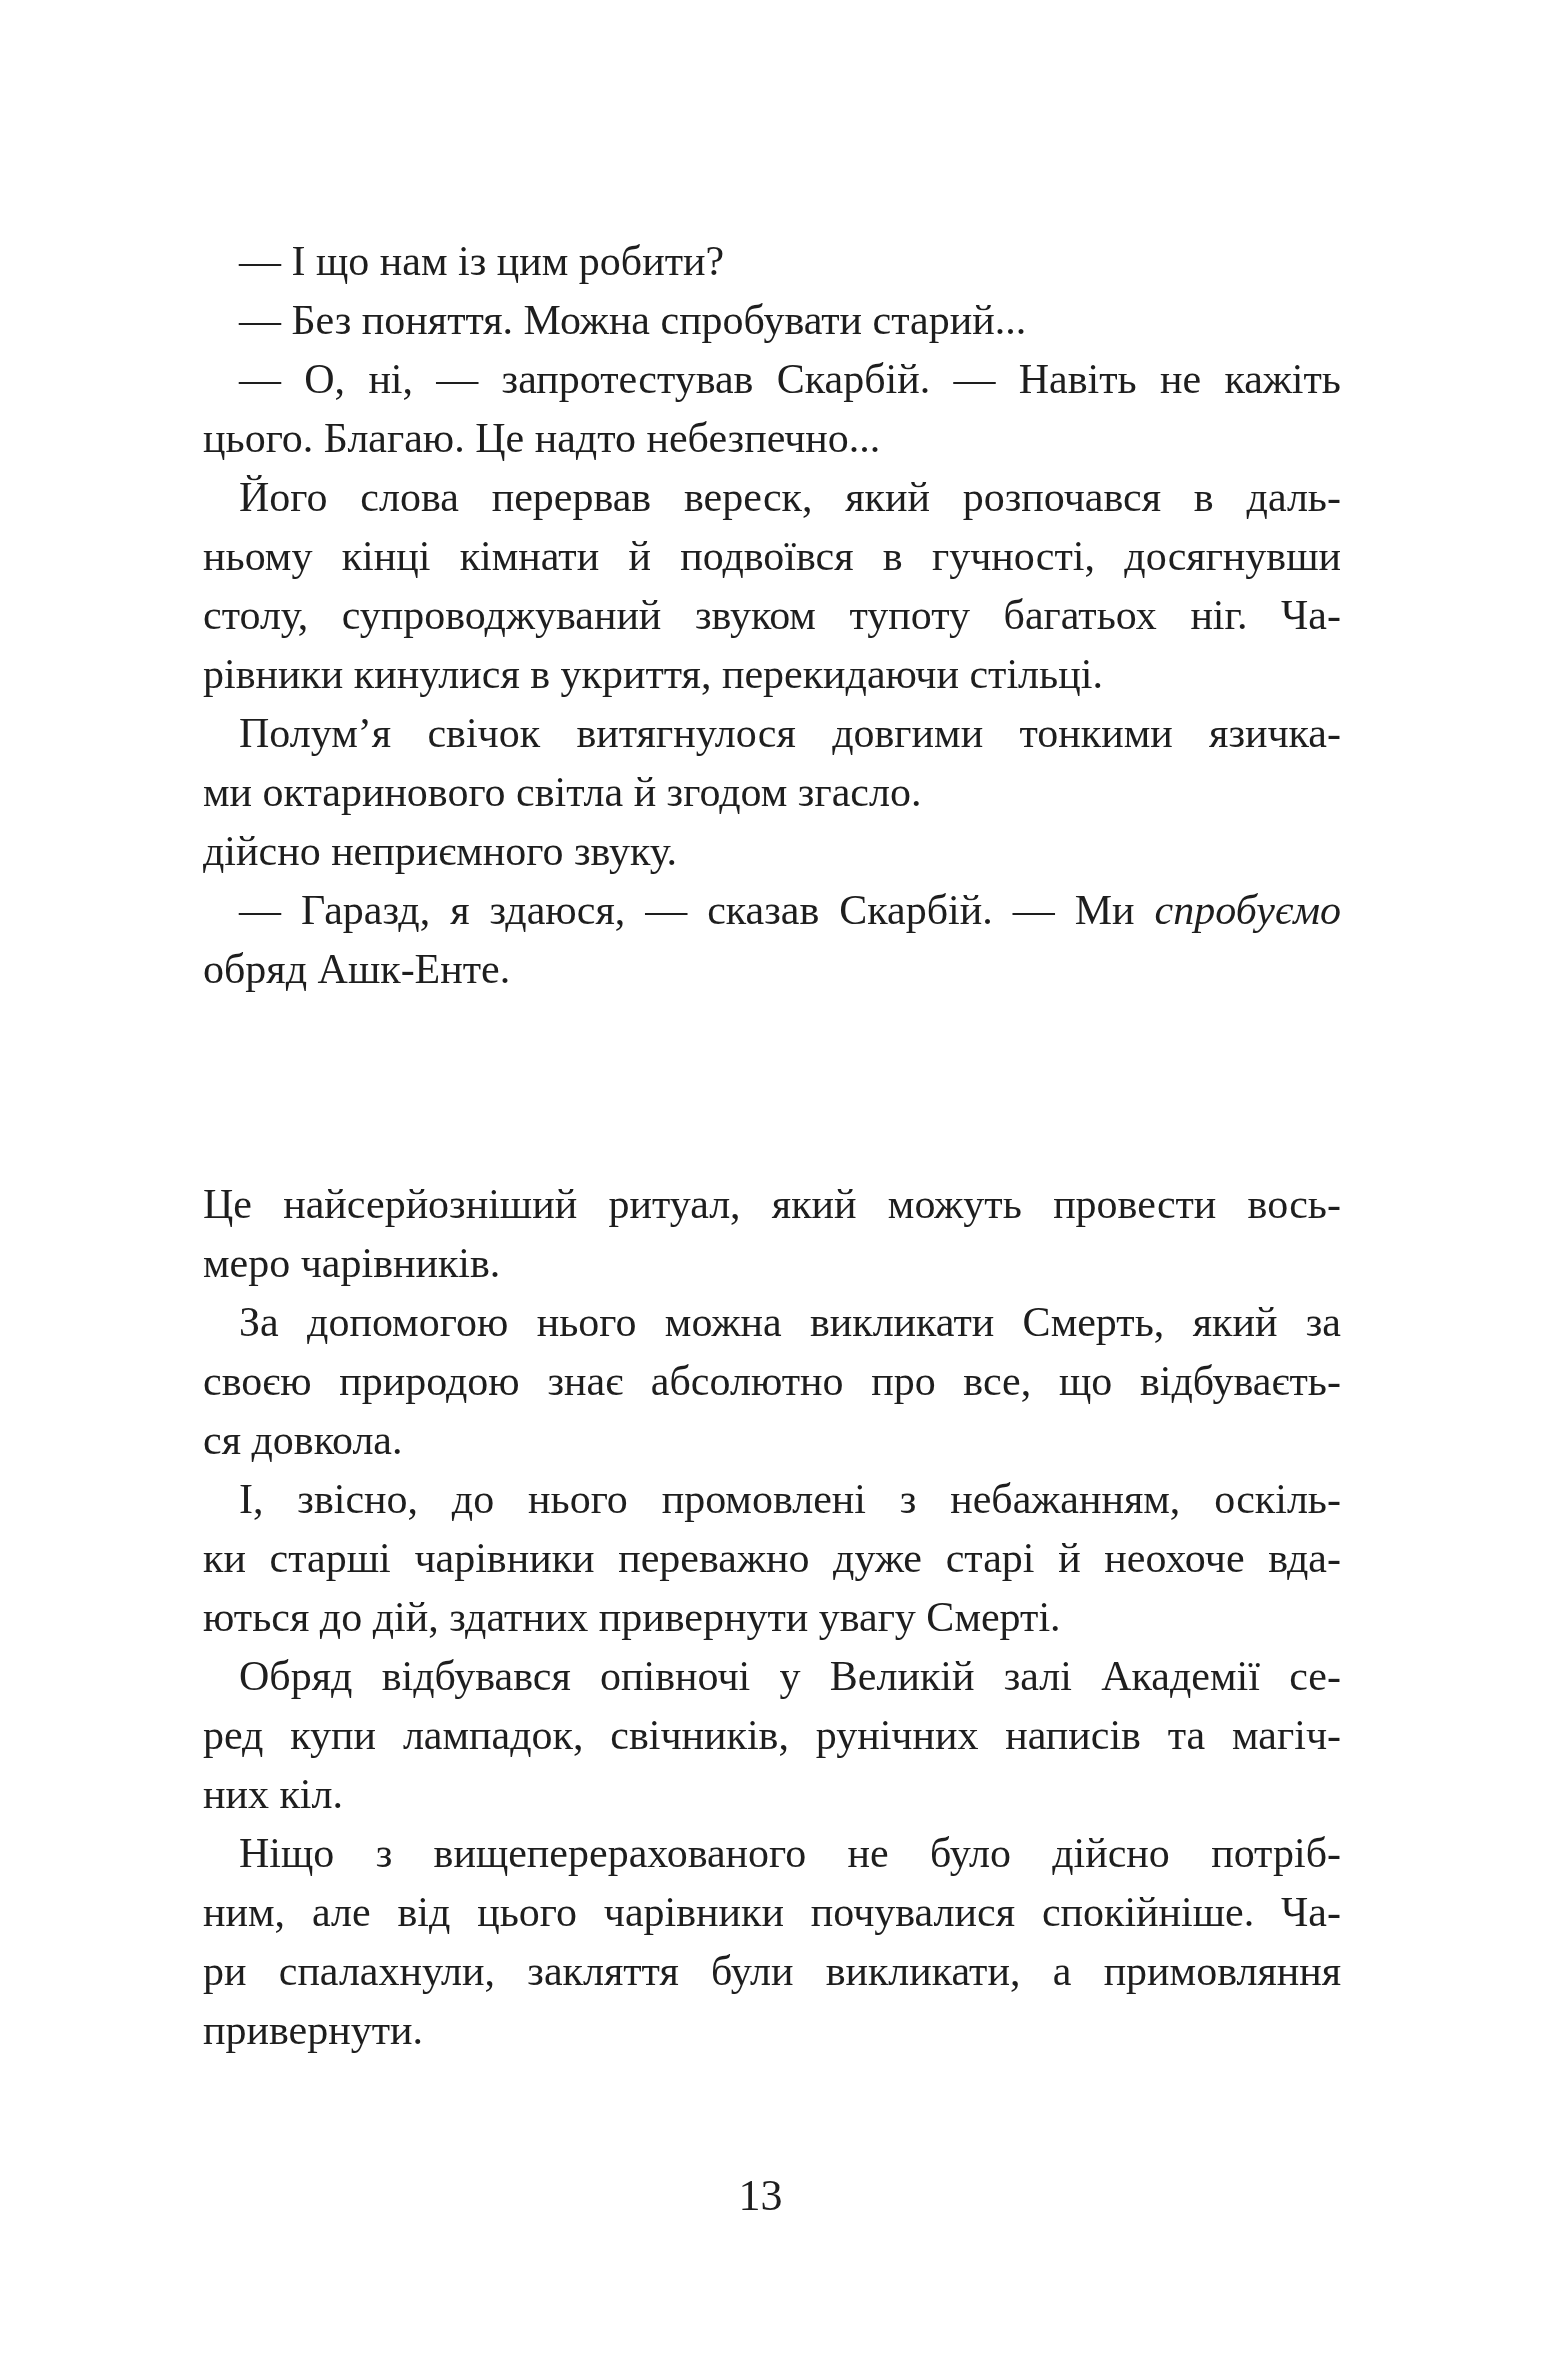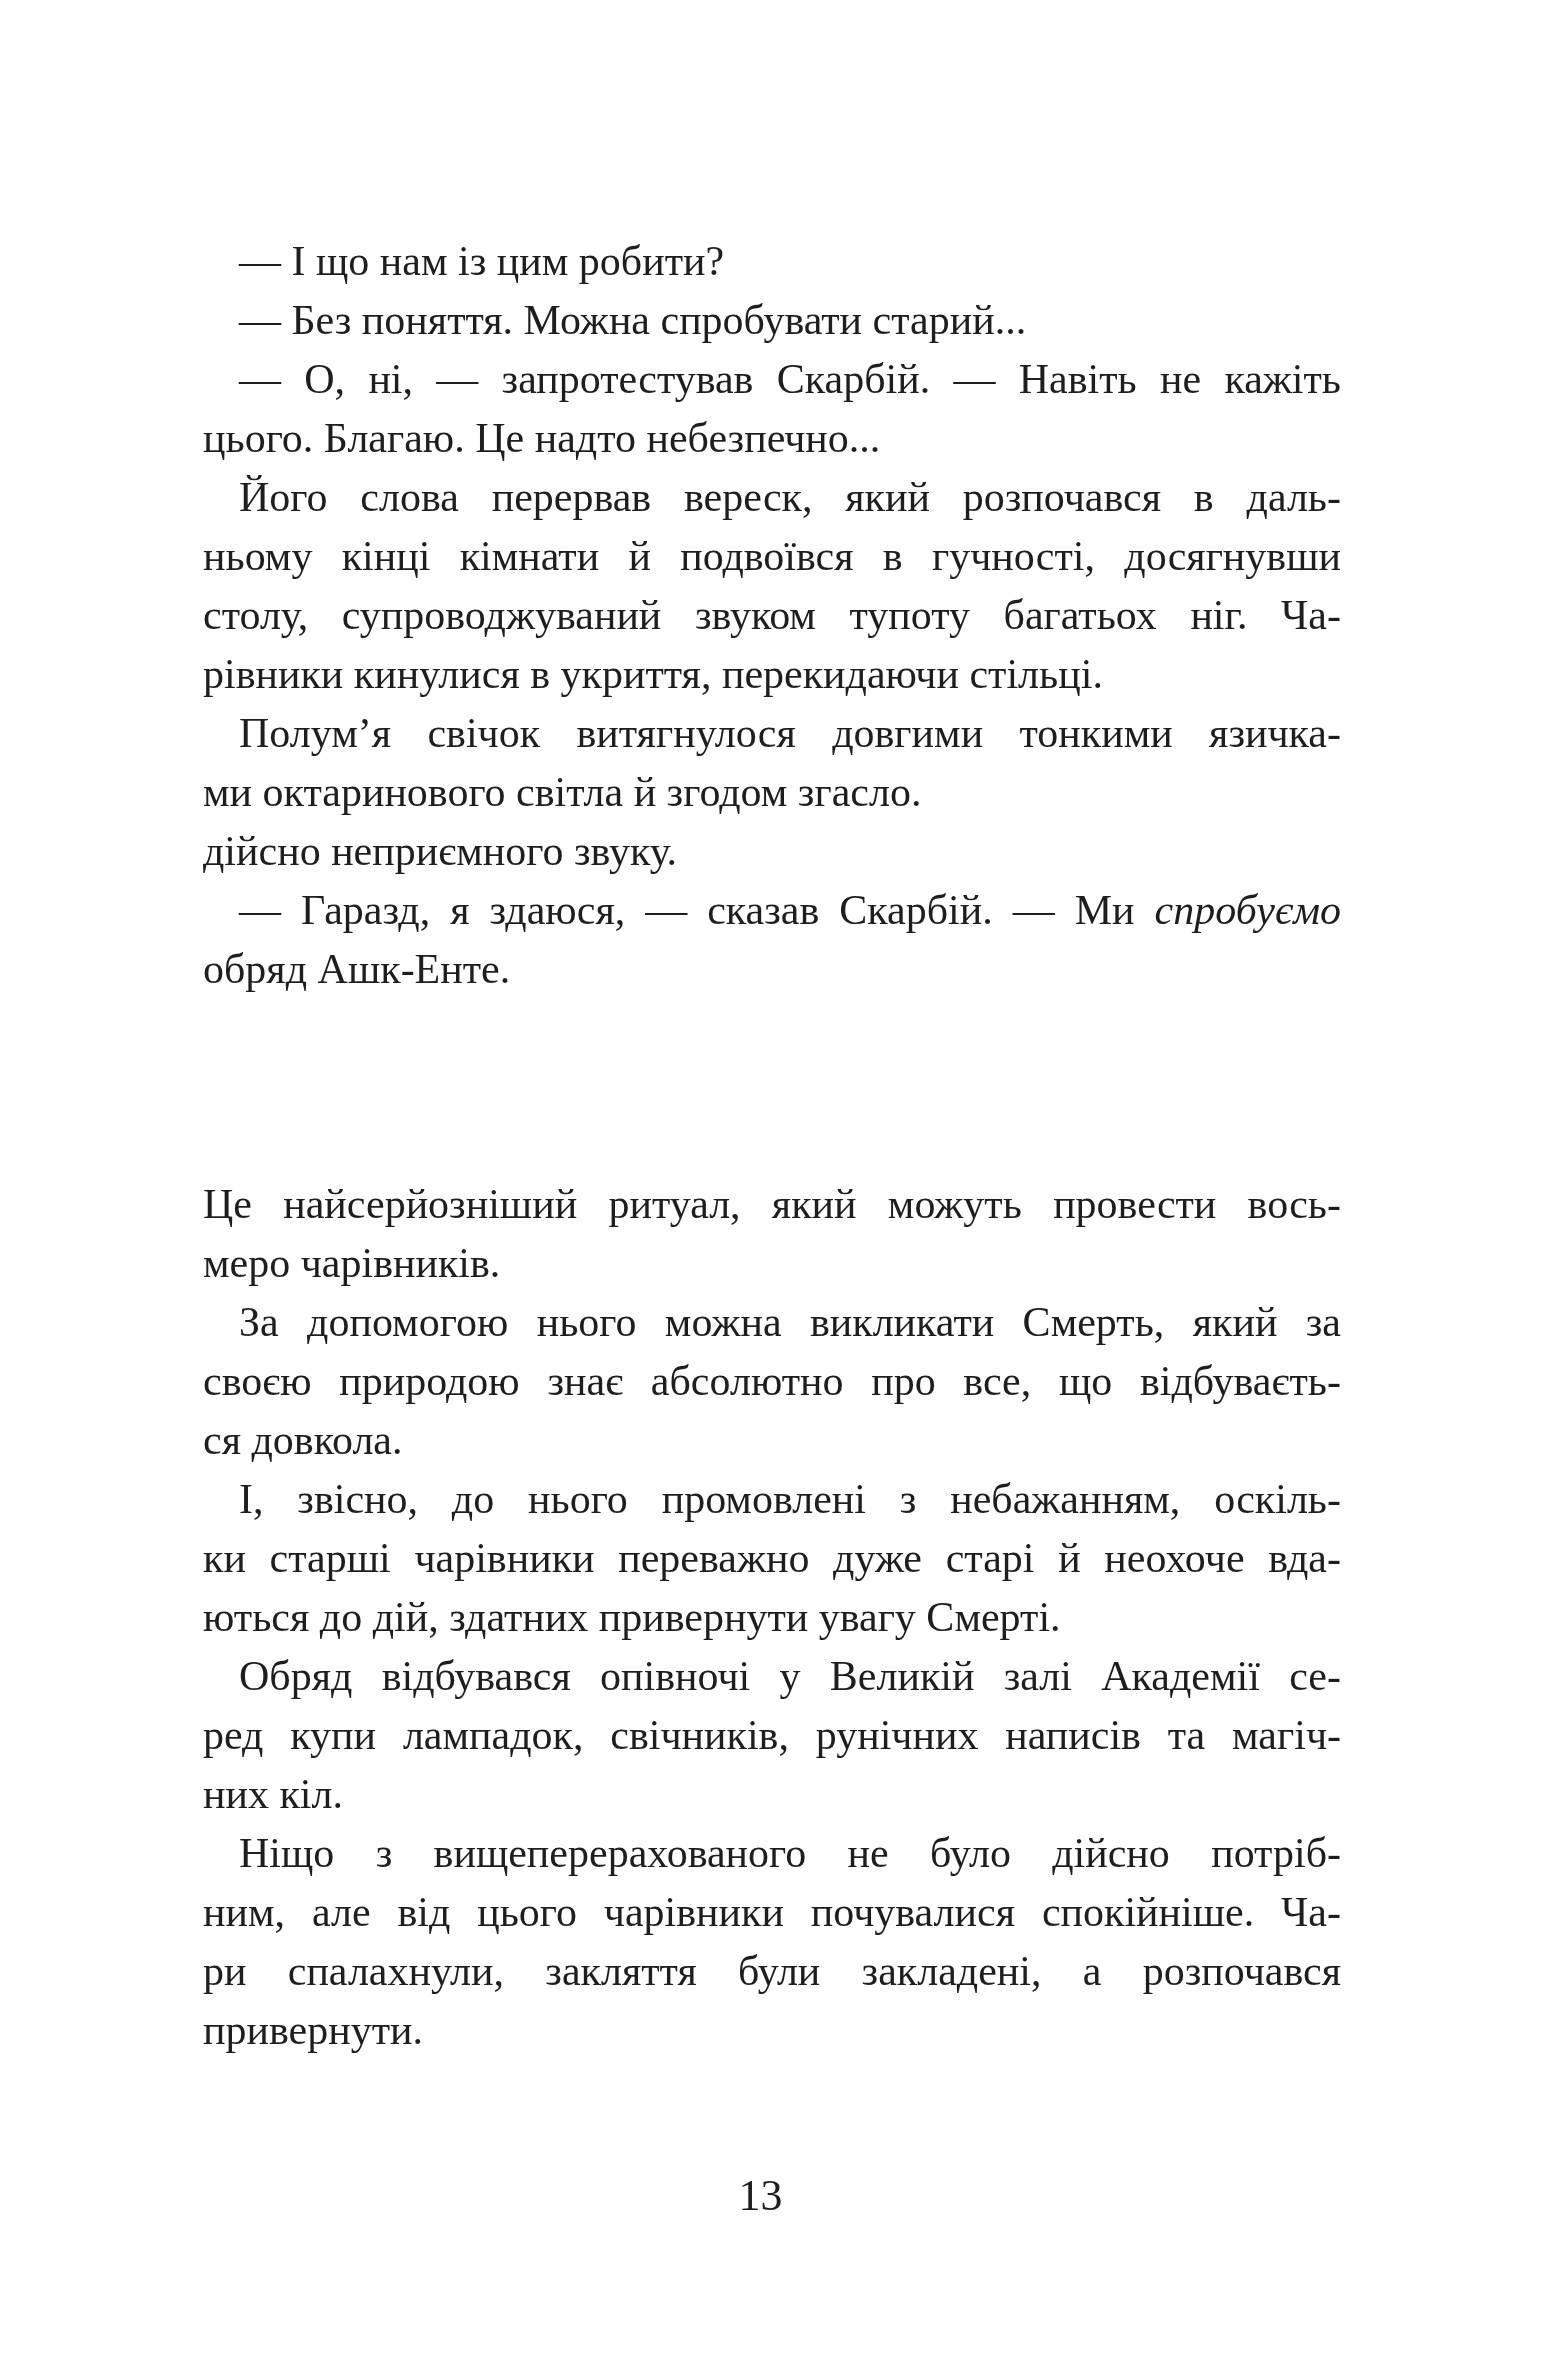--- a/index.html
+++ b/index.html
@@ -109,20 +109,20 @@
       <span class="line last">ються до дій, здатних привернути увагу Смерті.</span>
     </div>
     <div>
       <span class="line indent">Обряд відбувався опівночі у Великій залі Академії се-</span>
       <span class="line">ред купи лампадок, свічників, рунічних написів та магіч-</span>
       <span class="line last">них кіл.</span>
     </div>
     <div>
       <span class="line indent">Ніщо з вищеперерахованого не було дійсно потріб-</span>
       <span class="line">ним, але від цього чарівники почувалися спокійніше. Ча-</span>
-      <span class="line">ри спалахнули, закляття були закладені, а розпочався</span>
+      <span class="line">ри спалахнули, закляття були викликати, а примовляння</span>
       <span class="line last">привернути.</span>
     </div>
   </div>
 
   <div class="page-number">13</div>
 </div>
 
 
 </body></html>

